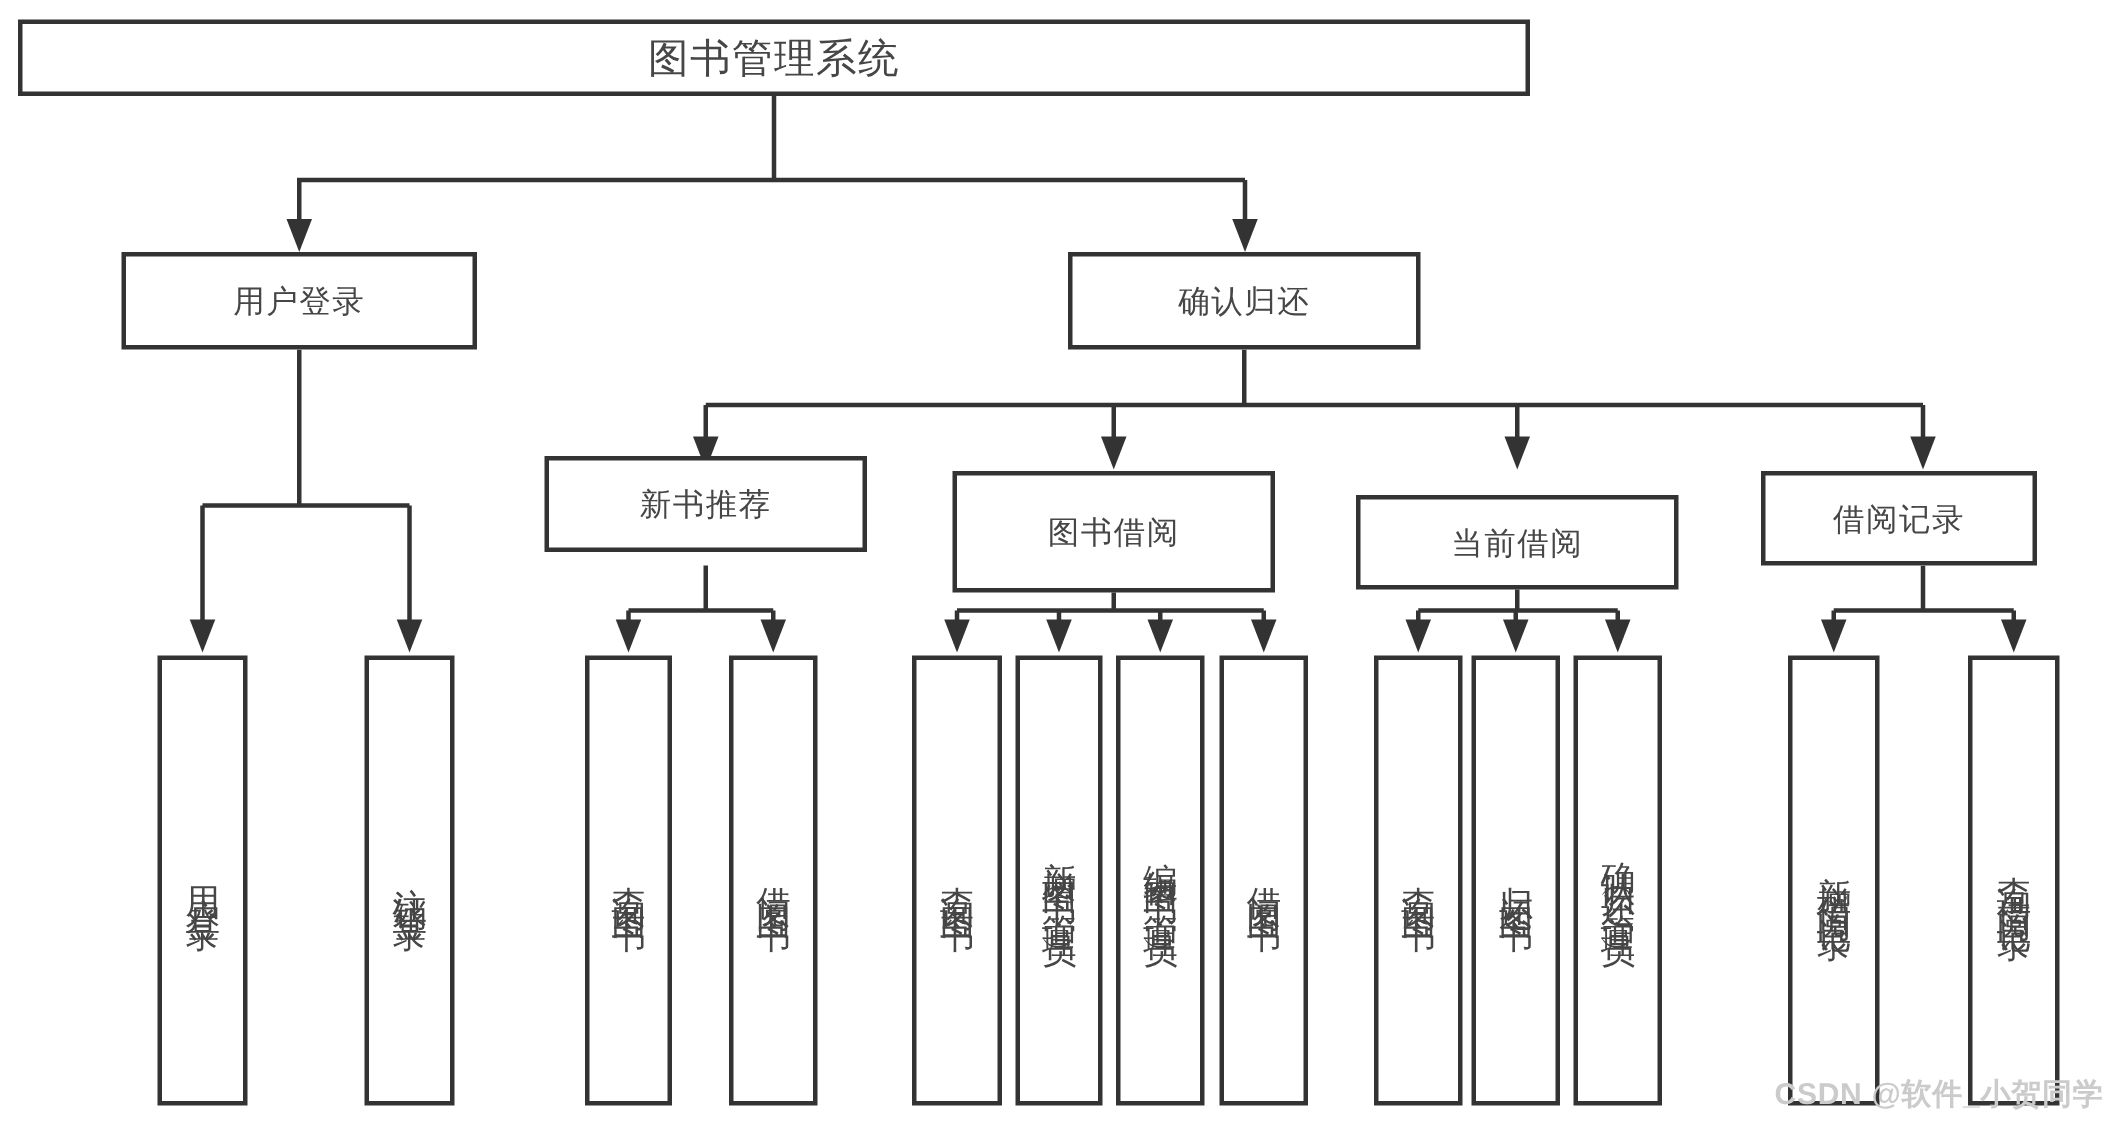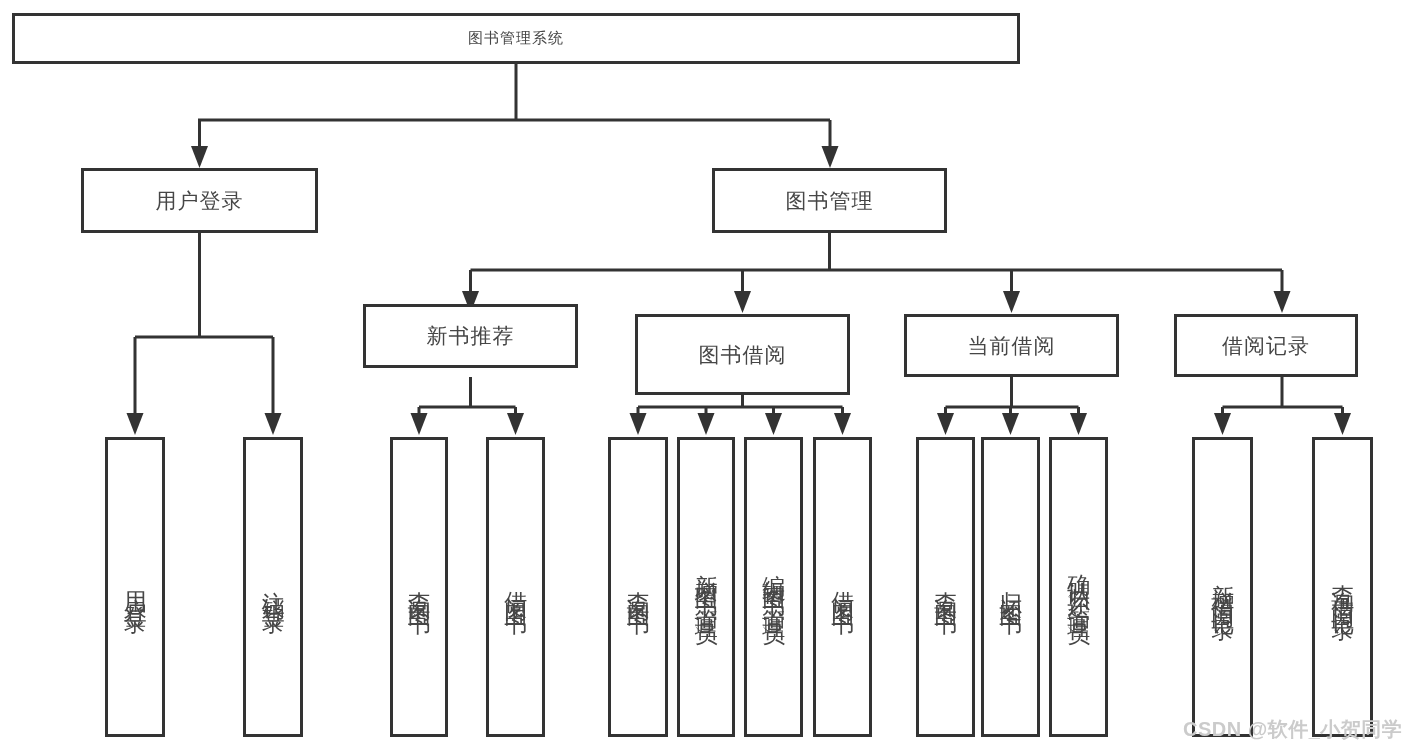--- a/index.html
+++ b/index.html
@@ -26,21 +26,21 @@
     align-items: center;
     justify-content: center;
     color: #464646;
     z-index: 1;
   }
   .hnode {
     font-size: 21px;
     letter-spacing: 1px;
     white-space: nowrap;
   }
-  .root { font-size: 15px; }
+  .root { font-size: 27px; }
   .vnode span {
     display: block;
     writing-mode: vertical-rl;
     text-orientation: mixed;
     font-size: 23px;
     letter-spacing: 7px;
     line-height: 1.1;
     color: #464646;
   }
   .watermark {
@@ -89,25 +89,25 @@
       <polygon points="1002,413 1019,413 1010.5,435"></polygon>
       <polygon points="1070,413 1087,413 1078.5,435"></polygon>
       <polygon points="1214,413 1231,413 1222.5,435"></polygon>
       <polygon points="1334,413 1351,413 1342.5,435"></polygon>
     </g>
   </svg>
 
   <div class="node hnode root" style="left:12px; top:13px; width:1008px; height:51px;">图书管理系统</div>
 
   <div class="node hnode" style="left:81px; top:168px; width:237px; height:65px;">用户登录</div>
-  <div class="node hnode" style="left:712px; top:168px; width:235px; height:65px;">图书管理</div>
+  <div class="node hnode" style="left:712px; top:168px; width:235px; height:65px;">确认归还</div>
 
   <div class="node hnode" style="left:363px; top:304px; width:215px; height:64px;">新书推荐</div>
   <div class="node hnode" style="left:635px; top:314px; width:215px; height:81px;">图书借阅</div>
-  <div class="node hnode" style="left:904px; top:314px; width:215px; height:63px;">当前借阅</div>
+  <div class="node hnode" style="left:904px; top:330px; width:215px; height:63px;">当前借阅</div>
   <div class="node hnode" style="left:1174px; top:314px; width:184px; height:63px;">借阅记录</div>
 
   <div class="node vnode" style="left:105px; top:437px; width:60px; height:300px;">
     <span>用户登录</span>
   </div>
   <div class="node vnode" style="left:243px; top:437px; width:60px; height:300px;">
     <span>注销登录</span>
   </div>
 
   <div class="node vnode" style="left:390px; top:437px; width:58px; height:300px;">

